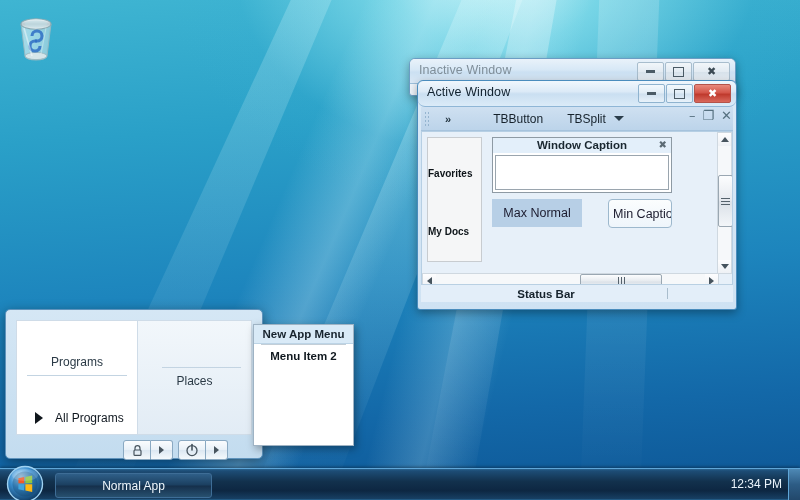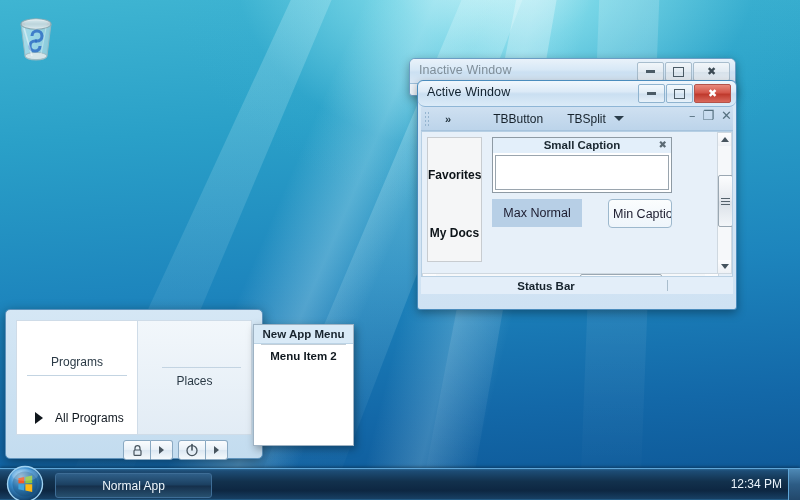--- a/index.html
+++ b/index.html
@@ -70,21 +70,21 @@
   .caret{width:0;height:0;border-left:5px solid transparent;border-right:5px solid transparent;
          border-top:5px solid #2b3d4b;margin-left:2px;}
   #mdi-ctl{position:absolute;right:4px;top:28px;display:flex;gap:7px;align-items:center;}
   .mdi-gl{color:#55707f;font-size:13px;line-height:1;font-family:"DejaVu Sans",sans-serif;}
 
   
   #mdi-client{position:absolute;left:3px;top:50px;width:312px;height:158px;
       background:#e7f0f9;border:1px solid #b6cfe4;box-sizing:border-box;overflow:hidden;}
   #sidebar{position:absolute;left:5px;top:5px;width:55px;height:125px;
       background:#f5f6f7;border:1px solid #c8ccd0;box-sizing:border-box;}
-  .sbitem{position:absolute;left:0;width:100%;text-align:center;font-size:12px;color:#0d1419;font-weight:bold;}
+  .sbitem{position:absolute;left:0;width:100%;font-size:10px;color:#0d1419;font-weight:bold;}
 
   #group-small{position:absolute;left:70px;top:5px;width:180px;height:56px;
       border:1px solid #8e9aa4;background:#ffffff;box-sizing:border-box;}
   #group-small-cap{height:15px;background:#e3effa;position:relative;}
   #group-small-cap .t{position:absolute;left:0;right:0;top:1px;text-align:center;font-size:11.5px;color:#1a2730;font-weight:bold;}
   #group-small-cap .x{position:absolute;right:4px;top:1px;font-size:10px;color:#5c6b75;font-family:"DejaVu Sans",sans-serif;}
   #group-small-body{position:absolute;left:2px;right:2px;top:17px;bottom:2px;background:#fff;border:1px solid #9aa5ae;box-sizing:border-box;}
 
   #btn-max{position:absolute;left:70px;top:67px;width:90px;height:28px;
      background:#b7cfe6;border:none;box-sizing:border-box;
@@ -106,21 +106,21 @@
   .tri.down{border-left:4px solid transparent;border-right:4px solid transparent;border-top:5px solid #47545e;}
   .tri.left{border-top:4px solid transparent;border-bottom:4px solid transparent;border-right:5px solid #47545e;}
   .tri.right{border-top:4px solid transparent;border-bottom:4px solid transparent;border-left:5px solid #47545e;}
   .sb-thumb{position:absolute;border:1px solid #9aa7b2;border-radius:2px;
      background:linear-gradient(180deg,#fcfdfe 0%,#e6eaef 48%,#dbe1e8 52%,#f3f6f9 100%);
      display:flex;align-items:center;justify-content:center;}
   .grip-h{width:9px;height:7px;background-image:linear-gradient(#55626c 1px, transparent 1px);background-size:100% 3px;}
   .grip-v{width:7px;height:9px;background-image:linear-gradient(90deg,#55626c 1px, transparent 1px);background-size:3px 100%;}
 
   
-  #status-bar{position:absolute;left:3px;bottom:15px;width:312px;height:17px;
+  #status-bar{position:absolute;left:3px;bottom:7px;width:312px;height:17px;
      background:#e3eef9;border-top:1px solid #b9d0e3;display:flex;align-items:center;}
   #status-text{position:absolute;left:0;width:250px;text-align:center;font-size:11.5px;color:#15222c;font-weight:bold;}
   #status-sep{position:absolute;left:246px;top:3px;width:1px;height:11px;background:#a9bdcd;}
 
   
   #start-menu{position:absolute;left:5px;top:309px;width:258px;height:150px;z-index:5;
      border:1px solid #5f93bc;border-radius:5px;
      background:linear-gradient(180deg,#d5e7f5 0%,#c3dcef 100%);
      box-shadow:0 3px 12px rgba(0,0,0,.4);padding:10px;box-sizing:border-box;}
   #sm-inner{position:relative;width:100%;height:115px;display:flex;}
@@ -260,21 +260,21 @@
 
     <div id="mdi-client">
 
       <div id="sidebar">
         <div class="sbitem" style="top:30px;">Favorites</div>
         <div class="sbitem" style="top:88px;">My Docs</div>
       </div>
 
       <div id="group-small">
         <div id="group-small-cap">
-          <div class="t">Small Caption</div>
+          <div class="t">Window Caption</div>
           <div class="x">✖</div>
         </div>
         <div id="group-small-body"></div>
       </div>
 
       <div id="btn-max">Max Normal</div>
       <div id="btn-min">Min Caption</div>
 
       <div class="sbar" id="vscroll">
         <div class="sb-arrow" style="left:0;top:0;">

